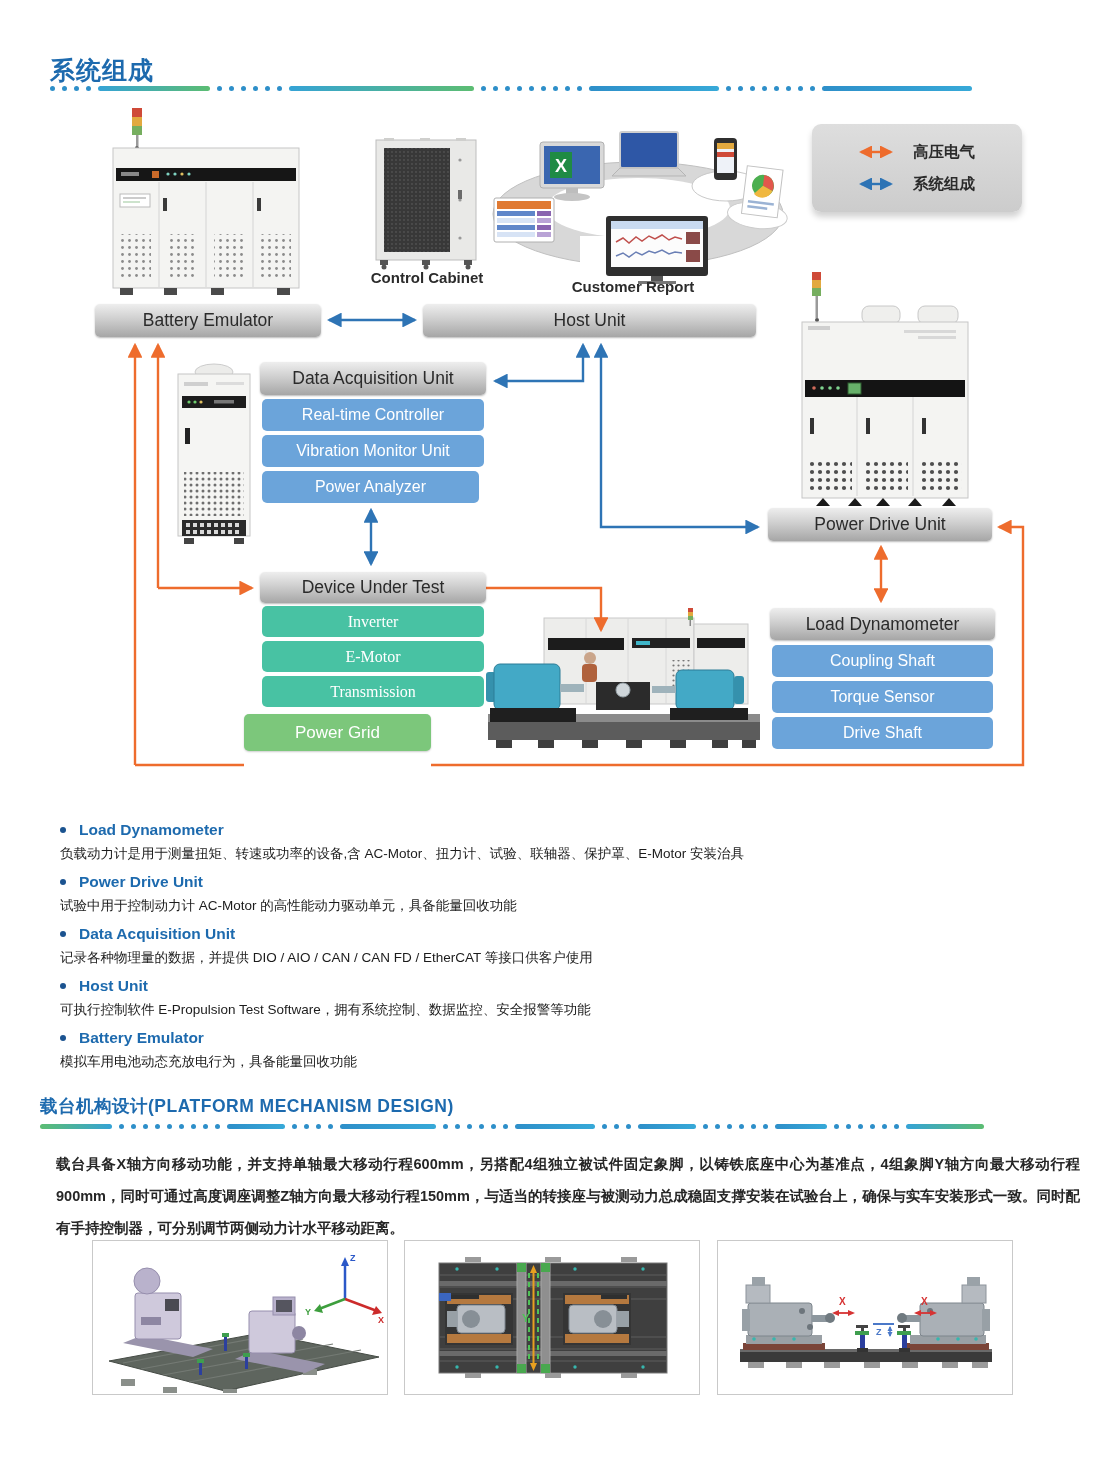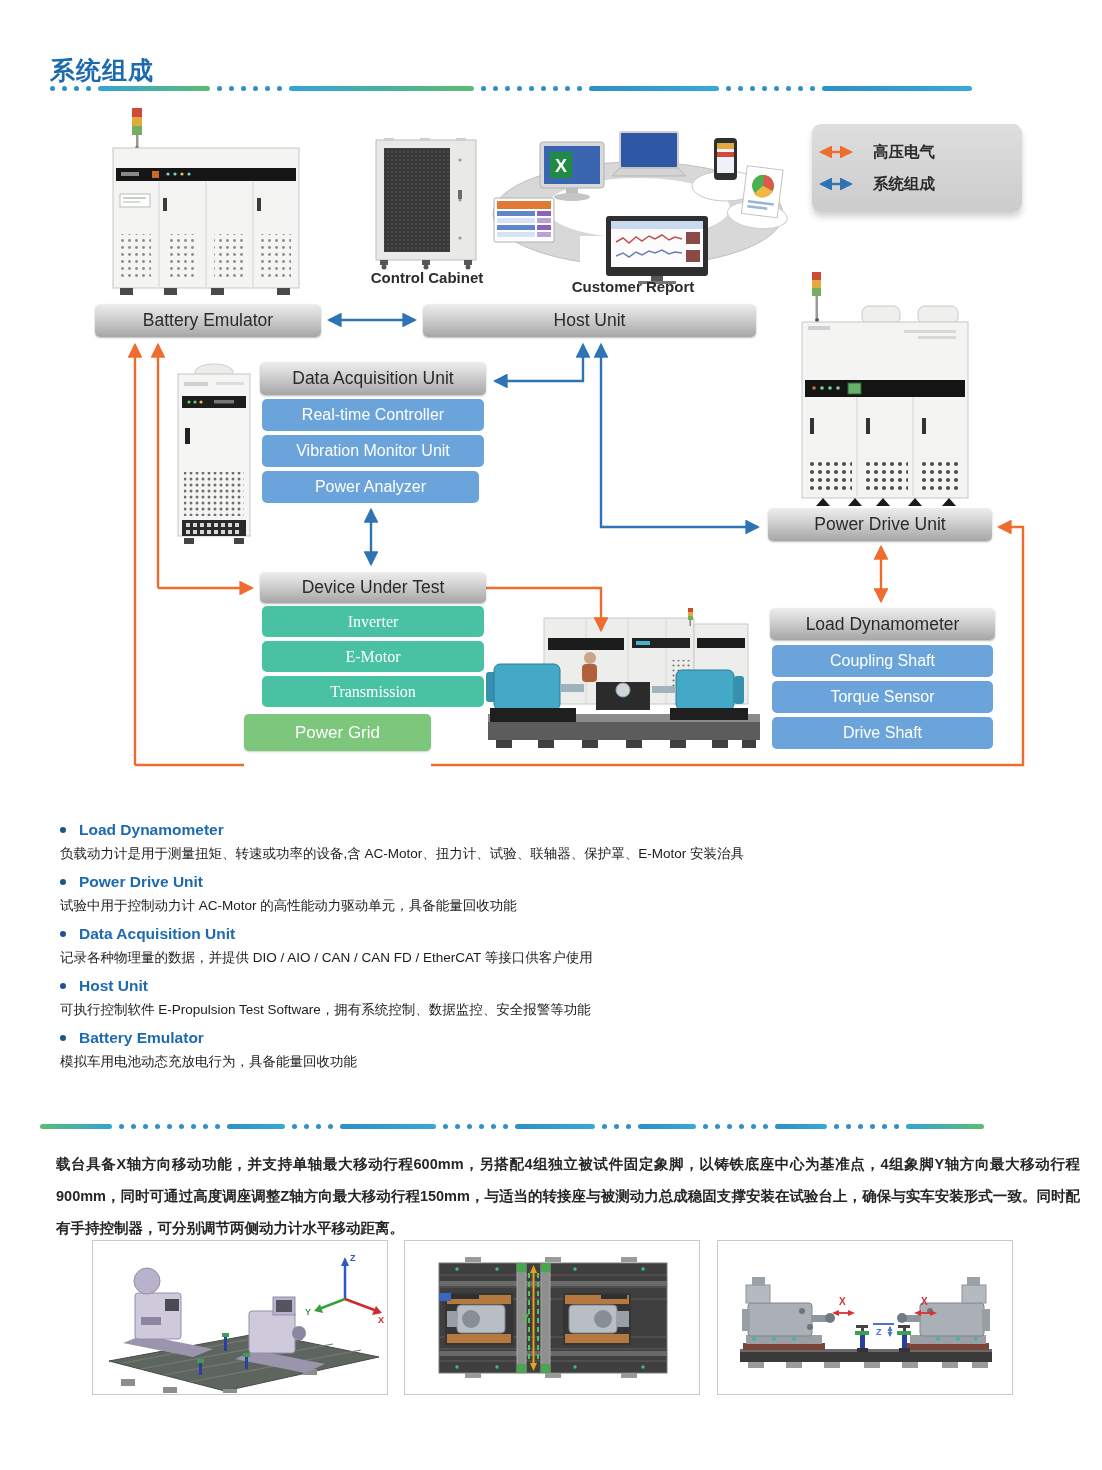--- a/index.html
+++ b/index.html
@@ -19,21 +19,21 @@
       box-sizing:border-box;z-index:10;}
   .gbox{background:linear-gradient(180deg,#eeeeee 0%,#cfcfcf 45%,#a6a6a6 100%);
         color:#2b2b2b;font-size:17.5px;font-weight:500;box-shadow:0 1px 2px rgba(0,0,0,.28);}
   .bbox{background:#6ba4da;color:#fff;font-size:16px;font-weight:500;}
   .tbox{background:#48c2a3;color:#fff;font-size:16px;font-weight:500;font-family:Liberation Serif, serif;}
   .grbox{background:#7cc77b;color:#fff;font-size:17px;font-weight:500;box-shadow:0 1px 2px rgba(0,0,0,.2);}
   .caption{position:absolute;text-align:center;font-size:15px;font-weight:700;color:#2b2b2b;z-index:11;}
   
   .legend{position:absolute;left:812px;top:124px;width:210px;height:88px;border-radius:9px;
           background:linear-gradient(180deg,#dedede,#cccccc);box-shadow:0 5px 6px rgba(0,0,0,.18);
-          display:flex;flex-direction:column;justify-content:center;gap:11px;box-sizing:border-box;z-index:11;}
+          display:flex;flex-direction:column;justify-content:center;gap:11px;padding-left:40px;box-sizing:border-box;z-index:11;}
   .lrow{display:flex;align-items:center;gap:13px;font-size:15.5px;font-weight:700;color:#2b2b2b;}
   
   .bullets{position:absolute;left:60px;top:818px;width:1000px;}
   .bitem{margin-bottom:4px;}
   .btitle{color:#1d6aae;font-size:15.5px;font-weight:700;line-height:24px;display:flex;align-items:center;}
   .btitle .bdot{width:6px;height:6px;border-radius:50%;background:#1b5390;margin-right:13px;flex:0 0 auto;}
   .bdesc{color:#1c1c1c;font-size:13.5px;font-weight:500;line-height:24px;}
   
   .para{position:absolute;left:40px;top:1132px;width:1024px;margin:16px;font-size:14.5px;font-weight:600;
         color:#262626;line-height:32px;text-align:justify;}
@@ -433,20 +433,21 @@
     </div>
     <div class="bitem">
       <div class="btitle">
           <span class="bdot"></span>
           <span>Battery Emulator</span>
         </div>
       <div class="bdesc">模拟车用电池动态充放电行为，具备能量回收功能</div>
     </div>
   </div>
 
+  <div class="h2">载台机构设计(PLATFORM MECHANISM DESIGN)</div>
   <div class="dotline" style="left:40px;top:1123px;width:1022px">
     <span class="s sgr" style="width:72px"></span>
     <span class="d"></span>
       <span class="d"></span>
       <span class="d"></span>
       <span class="d"></span>
       <span class="d"></span>
       <span class="d"></span>
       <span class="d"></span>
       <span class="d"></span>

